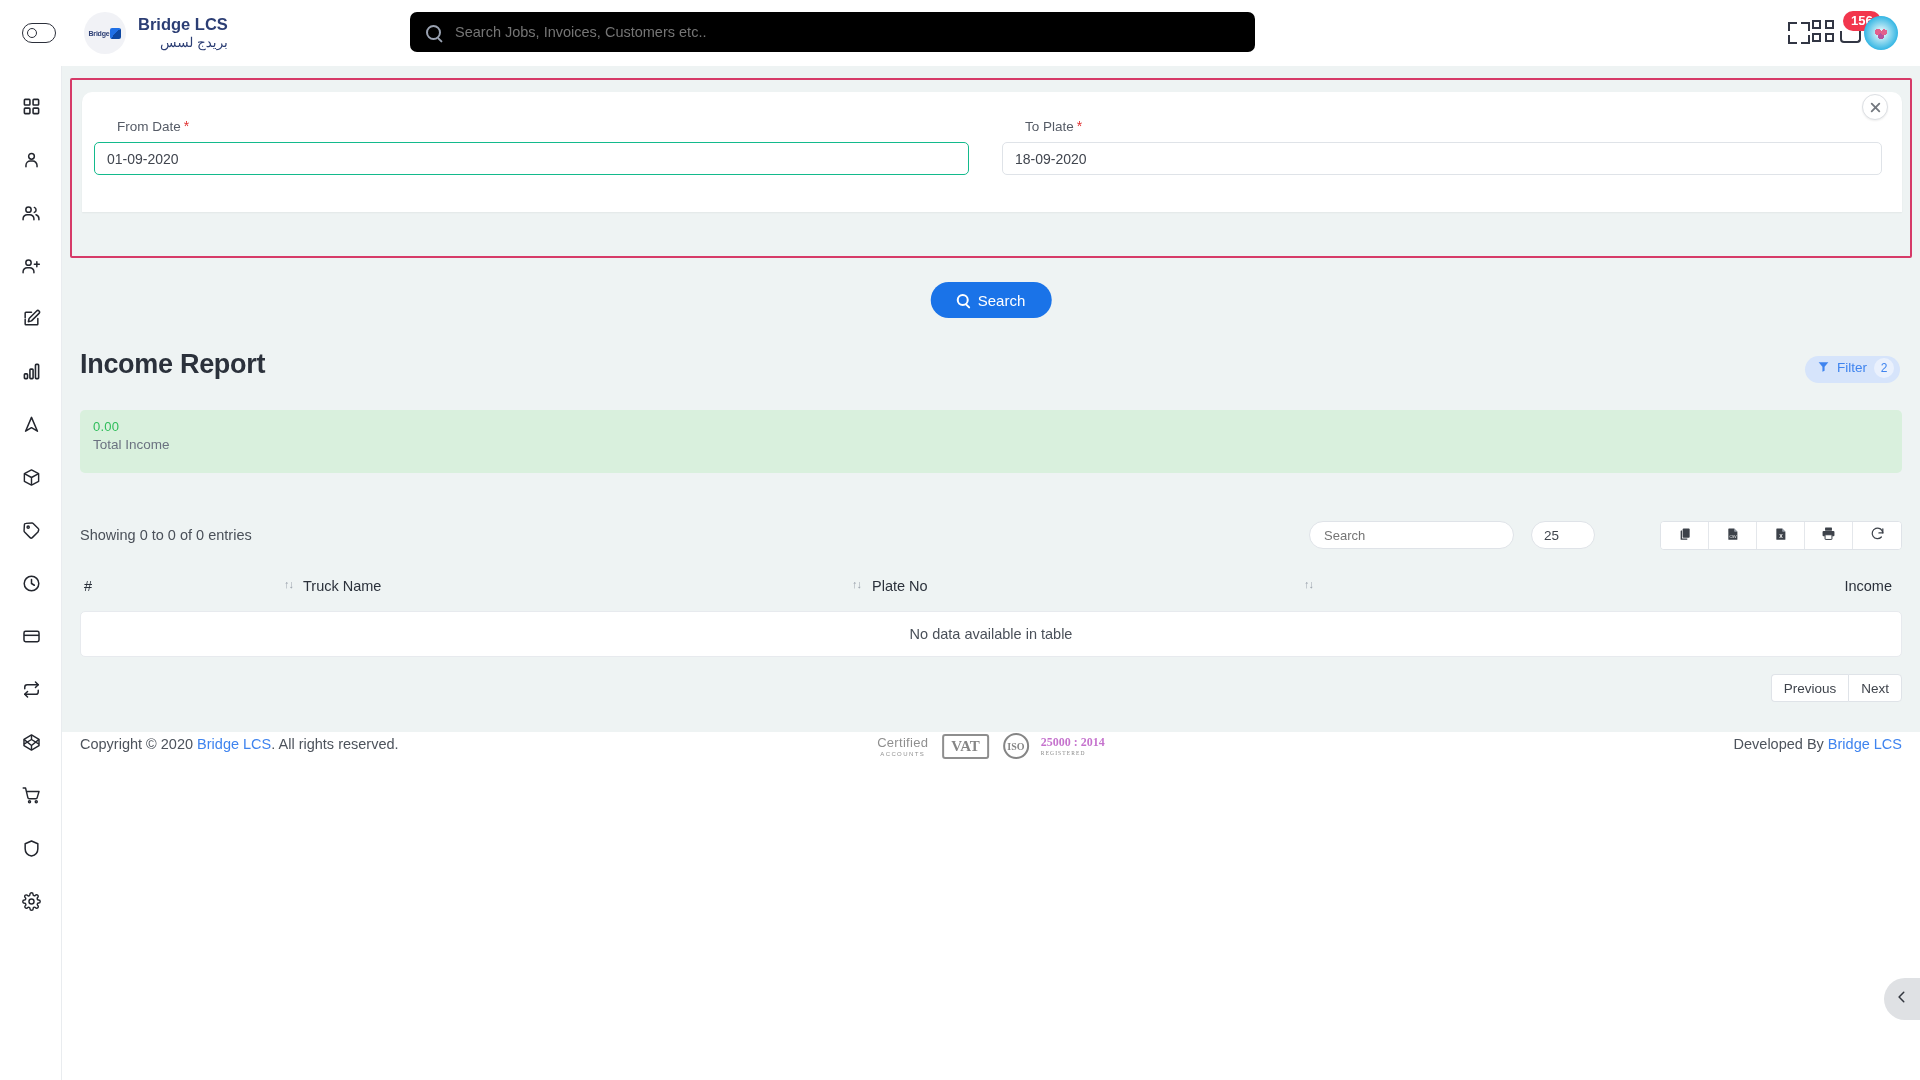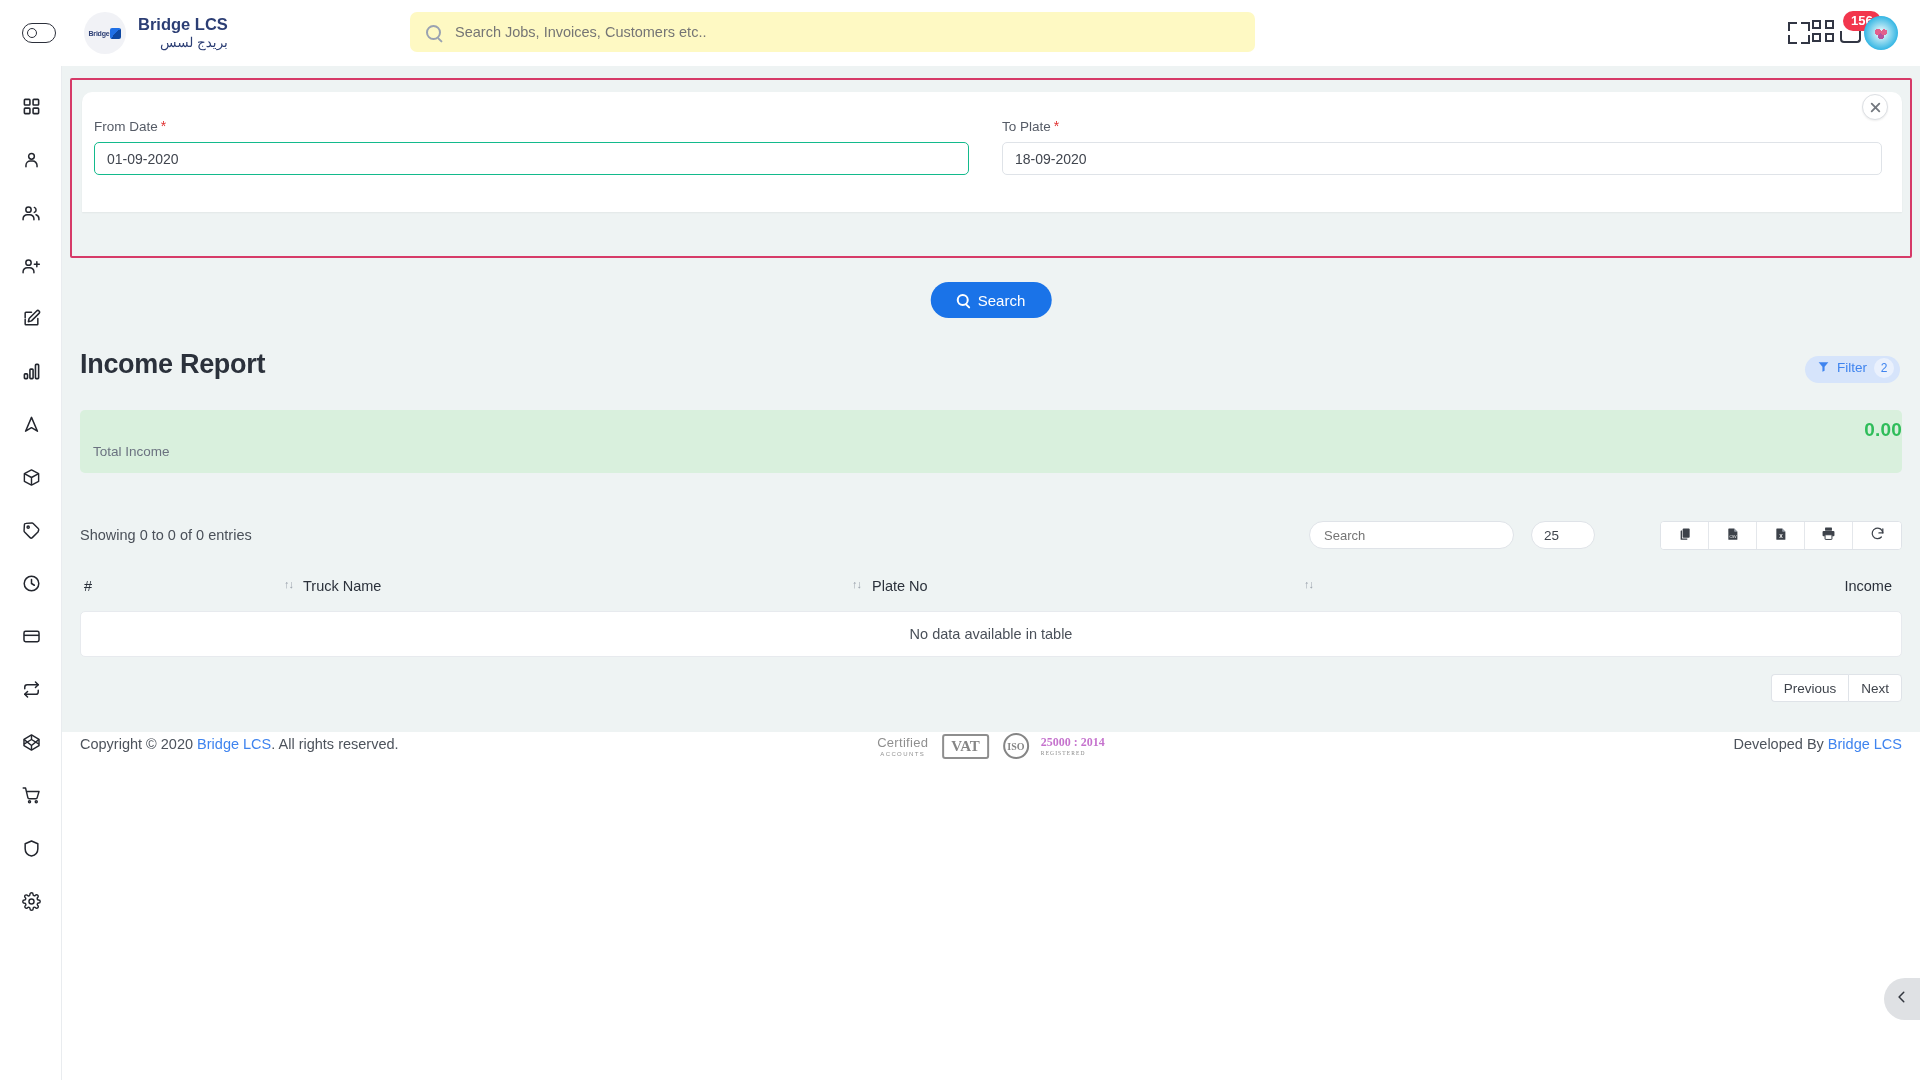--- a/index.html
+++ b/index.html
@@ -43,21 +43,21 @@
     background: linear-gradient(135deg,#1f6fe5 50%, #0d47a1 50%);
     border-radius: 2px;
   }
   .brand-names { margin-left: 12px; line-height: 1.25; }
   .brand-en { font-size: 16.5px; color: #2c3e74; font-weight: 600; }
   .brand-ar { font-size: 13.5px; color: #2c3e74; direction: rtl; }
 
   .search-wrap {
     position: absolute; left: 410px; top: 12px;
     width: 845px; height: 40px;
-    background: #fef9c3; border-radius: 7px;
+    background: #000000; border-radius: 7px;
     display: flex; align-items: center; padding-left: 16px;
   }
   .search-wrap .mag {
     width: 15px; height: 15px; border: 2px solid #9aa2b1;
     border-radius: 50%; position: relative; flex: none;
   }
   .search-wrap .mag::after {
     content:""; position:absolute; width:2px; height:6px; background:#9aa2b1;
     right:-2px; bottom:-5px; transform: rotate(-45deg); border-radius:2px;
   }
@@ -156,20 +156,21 @@
     display:flex; align-items:center; justify-content:center;
     cursor:pointer; z-index: 5;
     box-shadow: 0 1px 2px rgba(0,0,0,.07);
   }
   .close-circle svg { display:block; }
 
   .fld { position: absolute; top: 38px; }
   .fld-label {
     font-size: 13.5px; color: #555b66; margin-bottom: 8px;
     font-family: "Liberation Sans", sans-serif;
+    margin-left: 23px;
   }
   .req { color: #e03131; font-size: 14px; margin-left: 3px; }
   .fld input {
     width: 100%; height: 33px;
     border: 1px solid #dfe3e8; border-radius: 5px;
     padding: 0 12px; font-size: 14px; color: #40454e; outline: none;
     font-family: "Liberation Sans", sans-serif; background:#fff;
   }
   .fld.focused input { border: 1.6px solid #13ba8c; }
   .fld-from { left: 22px; width: 875px; }
@@ -212,21 +213,21 @@
     display:flex; align-items:center; justify-content:center;
   }
 
   
   .income-card {
     position: absolute; top: 344px; left: 18px;
     width: 1822px; height: 63px;
     background: #d9f0dd; border-radius: 5px;
     padding: 9px 0 0 13px;
   }
-  .income-val { font-size: 19px; color: #2fbd5a; font-weight: 700; letter-spacing:.2px;text-align:right;}
+  .income-val { font-size: 13px; color: #2fbd5a; font-weight: 400; letter-spacing:.2px;}
   .income-lbl { font-size: 13.5px; color: #6b7280; margin-top: 3px; }
 
   
   .showing {
     position: absolute; top: 461px; left: 18px;
     font-size: 14.5px; color: #4a5059;
   }
   .tbl-search {
     position: absolute; top: 455px; right: 406px;
     width: 205px; height: 28px;

